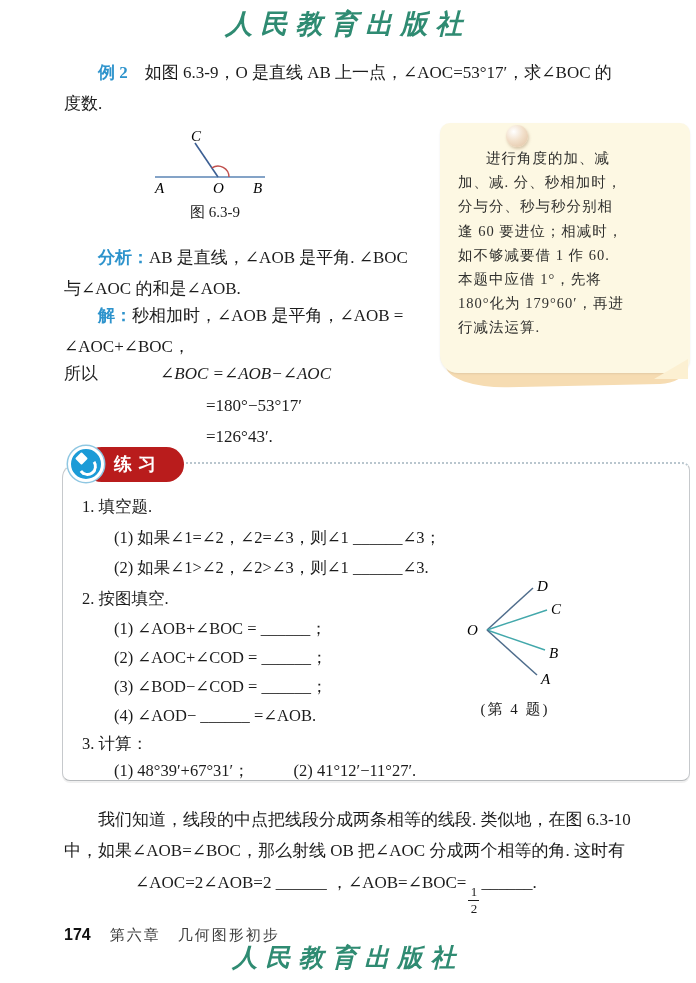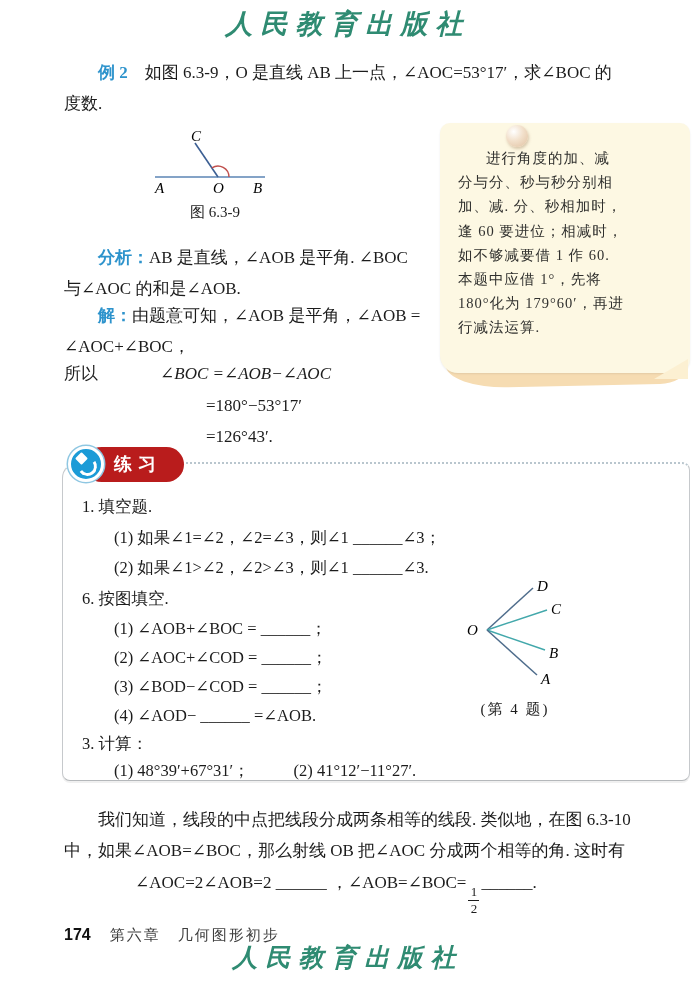--- a/index.html
+++ b/index.html
@@ -74,57 +74,57 @@
   </svg>
   <div class="abs fig-caption" style="left:150px;top:203px;width:130px;">图 6.3-9</div>
 
   <div class="note-curl"></div>
   <div class="note">
     <div class="note-fold"></div>
   </div>
   <div class="pin"></div>
   <div class="note-text">
     <div class="first">进行角度的加、减</div>
+    <div>加、减. 分、秒相加时，</div>
     <div>分与分、秒与秒分别相</div>
-    <div>加、减. 分、秒相加时，</div>
     <div>逢 60 要进位；相减时，</div>
     <div>如不够减要借 1 作 60.</div>
     <div>本题中应借 1°，先将</div>
     <div>180°化为 179°60′，再进</div>
     <div>行减法运算.</div>
   </div>
 
   <div class="abs body-text" style="left:64px;top:242px;width:392px;">
     <div class="indent"><span class="lbl-blue">分析：</span><span>AB 是直线，∠AOB 是平角. ∠BOC</span></div>
     <div>与∠AOC 的和是∠AOB.</div>
   </div>
 
   <div class="abs body-text" style="left:64px;top:300px;width:392px;">
-    <div class="indent"><span class="lbl-blue">解：</span><span>由题意可知，∠AOB 是平角，∠AOB =</span></div>
+    <div class="indent"><span class="lbl-blue">解：</span><span>秒相加时，∠AOB 是平角，∠AOB =</span></div>
     <div>∠AOC+∠BOC，</div>
   </div>
   <div class="abs body-text" style="left:64px;top:358px;">所以</div>
   <div class="abs body-text eq" style="left:160px;top:358px;">∠BOC =∠AOB−∠AOC</div>
   <div class="abs body-text" style="left:206px;top:390px;">=180°−53°17′</div>
   <div class="abs body-text" style="left:206px;top:421px;">=126°43′.</div>
 
   <div class="ex-box"></div>
   <div class="ex-badge">
     <span class="ex-icon">
         <span class="diamond"></span>
         <span class="crescent"></span>
       </span>
     <span class="ex-pill">练习</span>
   </div>
 
   <div class="ex-content">
     <div class="ex-line">1. 填空题.</div>
     <div class="ex-line ex-sub">(1) 如果∠1=∠2，∠2=∠3，则∠1 ______∠3；</div>
     <div class="ex-line ex-sub">(2) 如果∠1&gt;∠2，∠2&gt;∠3，则∠1 ______∠3.</div>
-    <div class="ex-line">6. 按图填空.</div>
+    <div class="ex-line">2. 按图填空.</div>
     <div class="ex-line ex-sub" style="line-height:29px;">(1) ∠AOB+∠BOC = ______；</div>
     <div class="ex-line ex-sub" style="line-height:29px;">(2) ∠AOC+∠COD = ______；</div>
     <div class="ex-line ex-sub" style="line-height:29px;">(3) ∠BOD−∠COD = ______；</div>
     <div class="ex-line ex-sub" style="line-height:29px;">(4) ∠AOD− ______ =∠AOB.</div>
     <div class="ex-line" style="line-height:27px;">3. 计算：</div>
     <div class="ex-line ex-sub" style="line-height:27px;"><span>(1) 48°39′+67°31′；</span><span style="display:inline-block;width:44px;"></span><span>(2) 41°12′−11°27′.</span></div>
   </div>
 
   <svg class="abs" style="left:455px;top:575px;" width="170" height="120" viewBox="0 0 170 120">
     <line x1="32" y1="55" x2="78" y2="13" stroke="#4f6d8c" stroke-width="1.5"></line>

